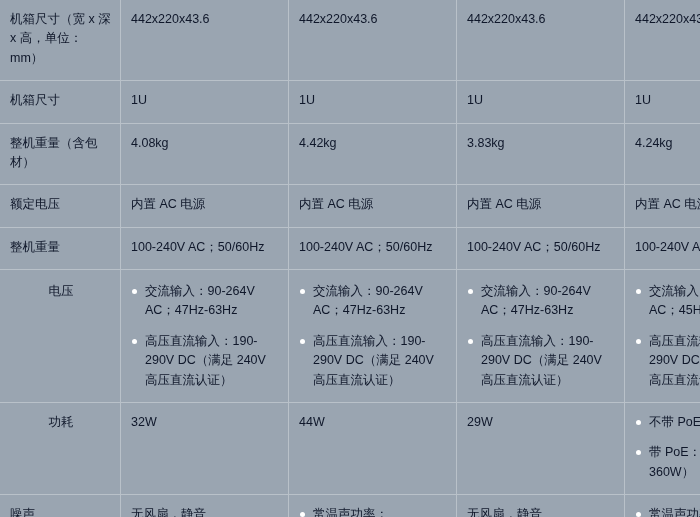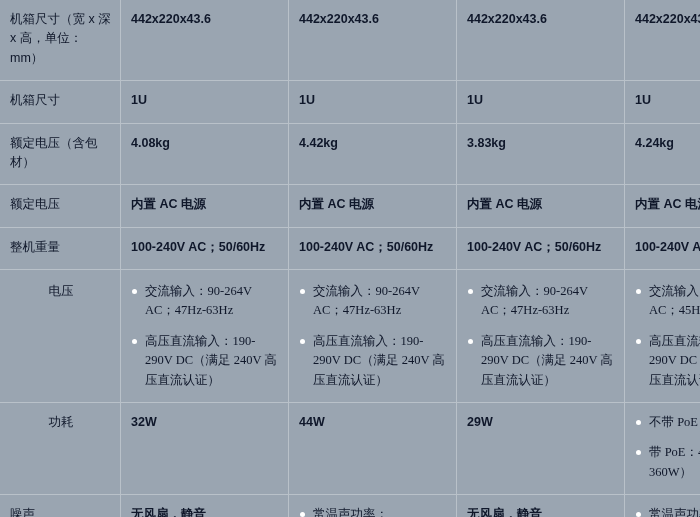--- a/index.html
+++ b/index.html
@@ -46,39 +46,37 @@
   }
   ul.bullets {
     margin: 0;
     padding: 0;
     list-style: none;
   }
   ul.bullets li {
     position: relative;
     padding-left: 14px;
     margin-bottom: 11px;
-    font-family: Liberation Serif, serif;
   }
   ul.bullets li:last-child {
     margin-bottom: 0;
   }
   ul.bullets li::before {
     content: "";
     position: absolute;
     left: 1px;
     top: 7px;
     width: 5px;
     height: 5px;
     background: #ffffff;
     border-radius: 50%;
   }
   .cell-text {
     display: block;
     white-space: pre-line;
-    font-weight: bold;
   }
   .row-tall td { padding-top: 12px; }
 </style>
 </head>
 <body>
 
 <table class="spec-table">
   <tbody>
       <tr>
         <td class="col-label label-left">机箱尺寸（宽 x 深 x 高，单位：mm）</td>
@@ -104,21 +102,21 @@
           <span class="cell-text">1U</span>
         </td>
         <td class="col-val">
           <span class="cell-text">1U</span>
         </td>
         <td class="col-val">
           <span class="cell-text">1U</span>
         </td>
       </tr>
       <tr>
-        <td class="col-label label-left">额定电压（含包材）</td>
+        <td class="col-label label-left">整机重量（含包材）</td>
         <td class="col-val">
           <span class="cell-text">4.08kg</span>
         </td>
         <td class="col-val">
           <span class="cell-text">4.42kg</span>
         </td>
         <td class="col-val">
           <span class="cell-text">3.83kg</span>
         </td>
         <td class="col-val">

